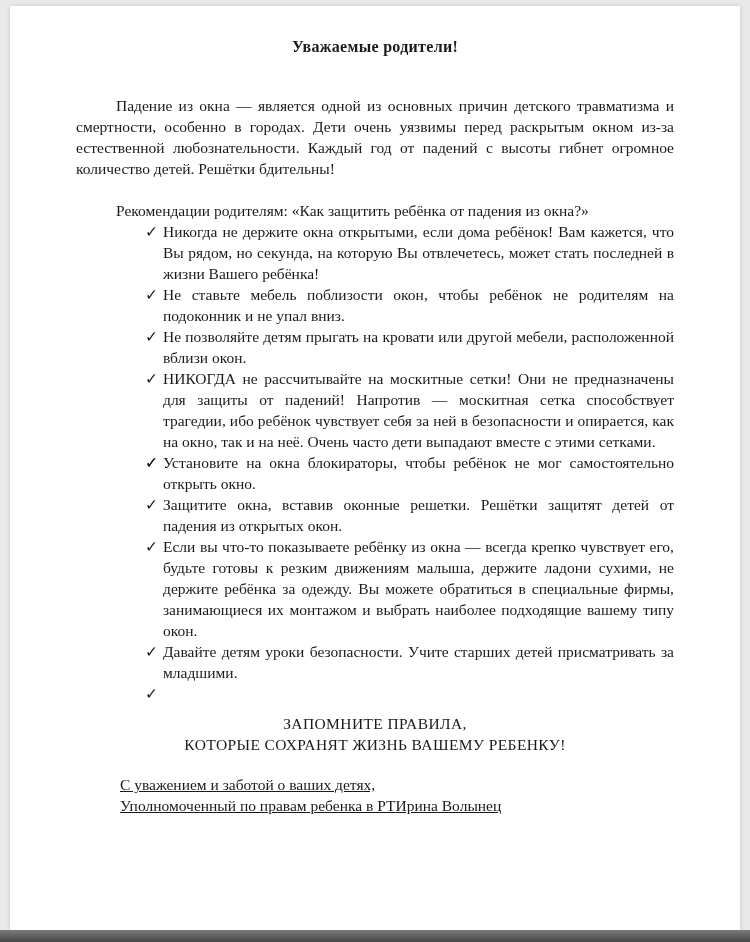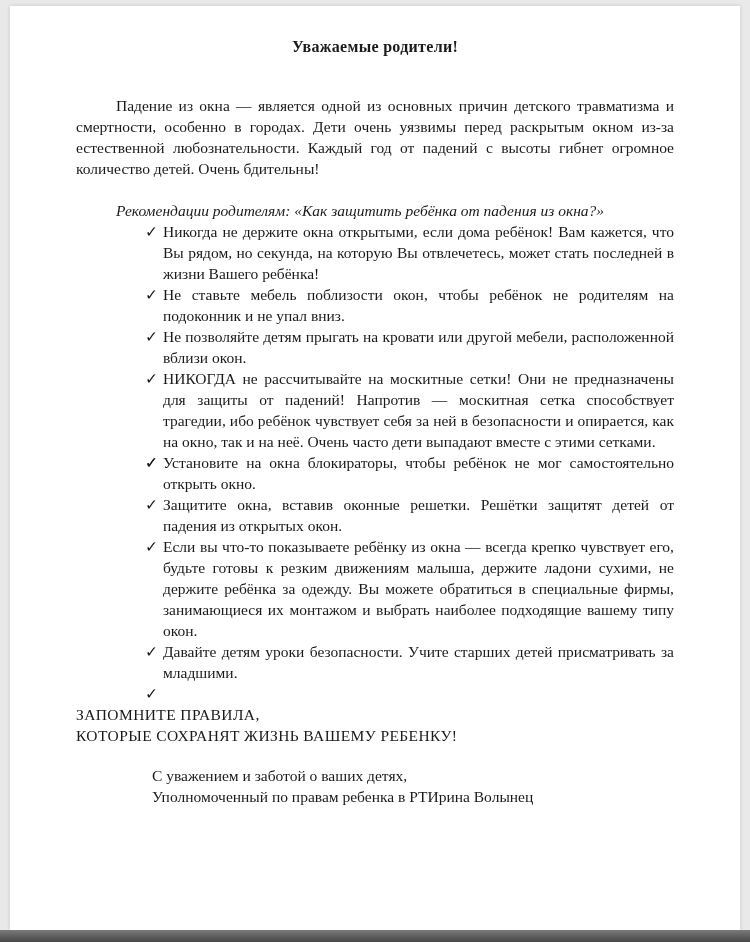--- a/index.html
+++ b/index.html
@@ -40,46 +40,46 @@
   }
   .para {
     margin: 0;
     text-indent: 40px;
     text-align: justify;
   }
   .rec-heading {
     margin: 21px 0 0 0;
     text-indent: 40px;
     text-align: left;
-    font-style: italic;
   }
   ul.bullets {
     list-style: none;
     margin: 0;
     padding: 0 0 0 70px;
   }
   ul.bullets li {
     position: relative;
     padding-left: 17px;
     text-align: justify;
   }
   ul.bullets .check {
     position: absolute;
     left: -1px;
     top: 0;
   }
   .remember {
-    margin-top: 21px;
-    text-align: left;
+    margin-top: 30px;
+    text-align: center;
     letter-spacing: 0.4px;
     font-family: Liberation Serif, serif;
   }
   .signature {
     margin-top: 19px;
-    margin-left: 76px;
+    margin-left: 44px;
+    text-decoration: underline;
   }
   .sig-row {
     display: flex;
   }
   .bottom-strip {
     position: absolute;
     left: 0;
     right: 0;
     bottom: 0;
     height: 12px;
@@ -87,21 +87,21 @@
   }
 </style>
 </head>
 <body>
 
 <div class="photo">
   <div class="page">
 
     <h1 class="title">Уважаемые родители!</h1>
 
-    <p class="para">Падение из окна — является одной из основных причин детского травматизма и смертности, особенно в городах. Дети очень уязвимы перед раскрытым окном из-за естественной любознательности. Каждый год от падений с высоты гибнет огромное количество детей. Очень бдительны!</p>
+    <p class="para">Падение из окна — является одной из основных причин детского травматизма и смертности, особенно в городах. Дети очень уязвимы перед раскрытым окном из-за естественной любознательности. Каждый год от падений с высоты гибнет огромное количество детей. Решётки бдительны!</p>
 
     <p class="rec-heading">Рекомендации родителям: «Как защитить ребёнка от падения из окна?»</p>
 
     <ul class="bullets">
       <li>
         <span class="check">✓</span>
         <span>Никогда не держите окна открытыми, если дома ребёнок! Вам кажется, что Вы рядом, но секунда, на которую Вы отвлечетесь, может стать последней в жизни Вашего ребёнка!</span>
       </li>
       <li>
         <span class="check">✓</span>

